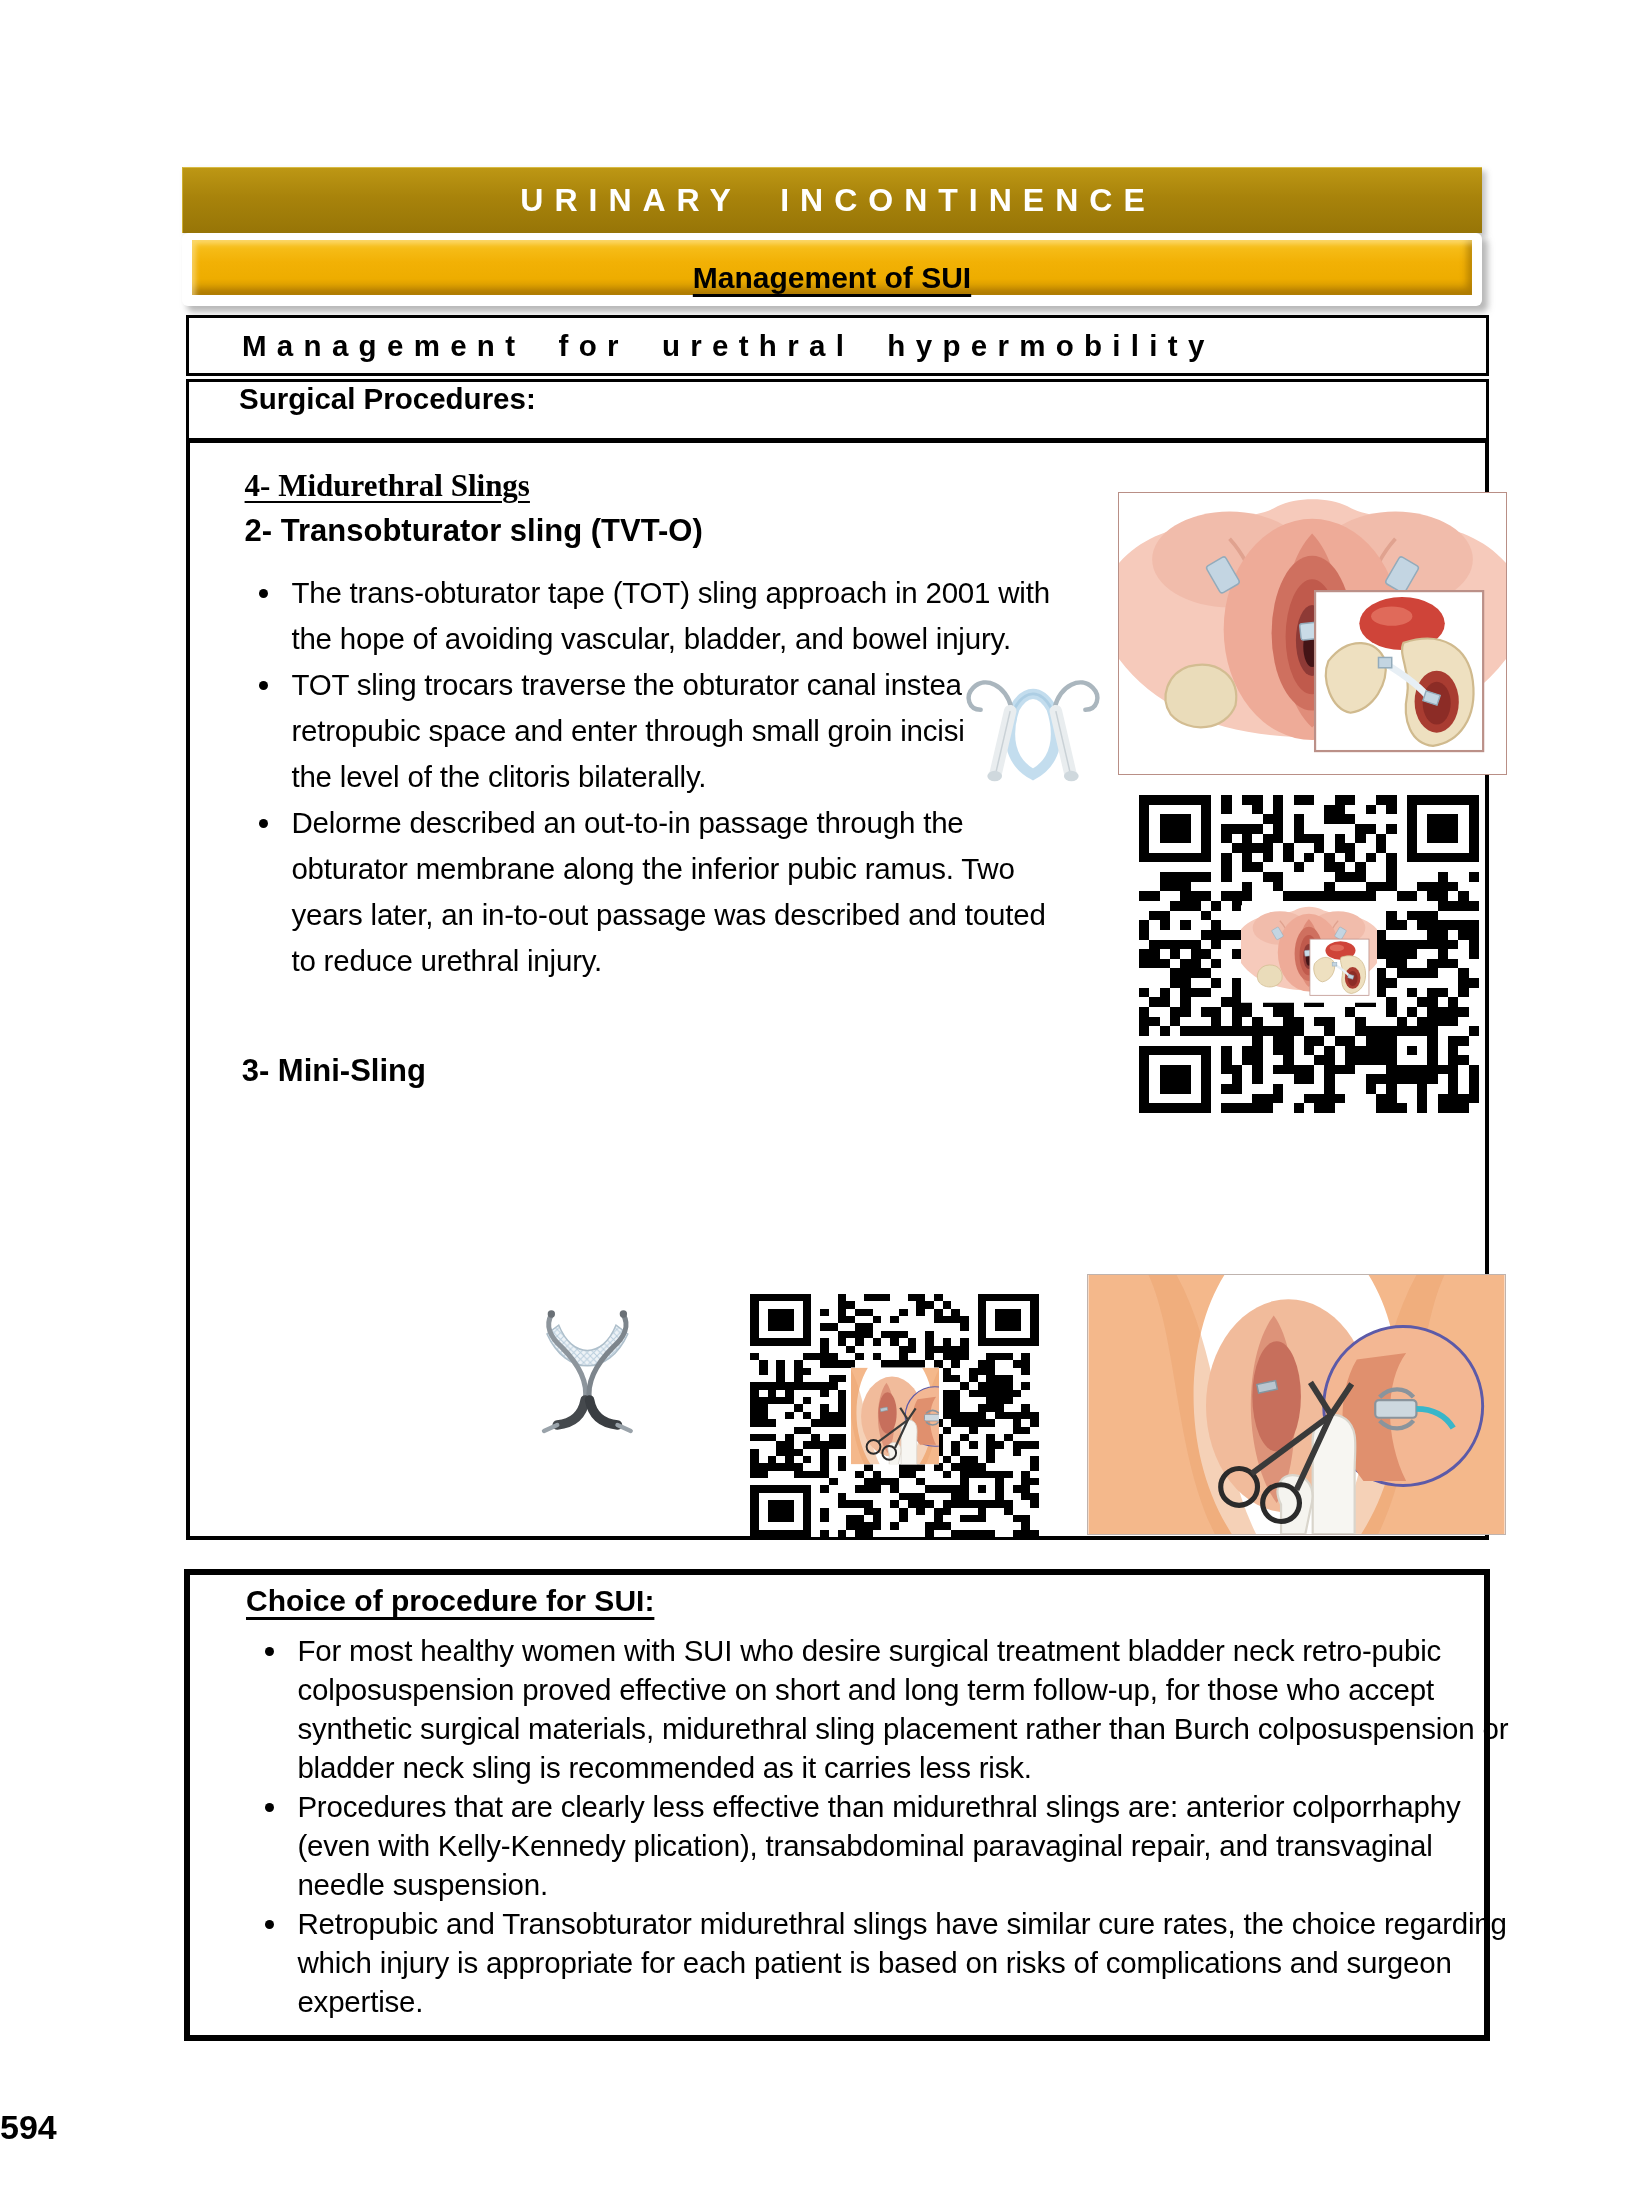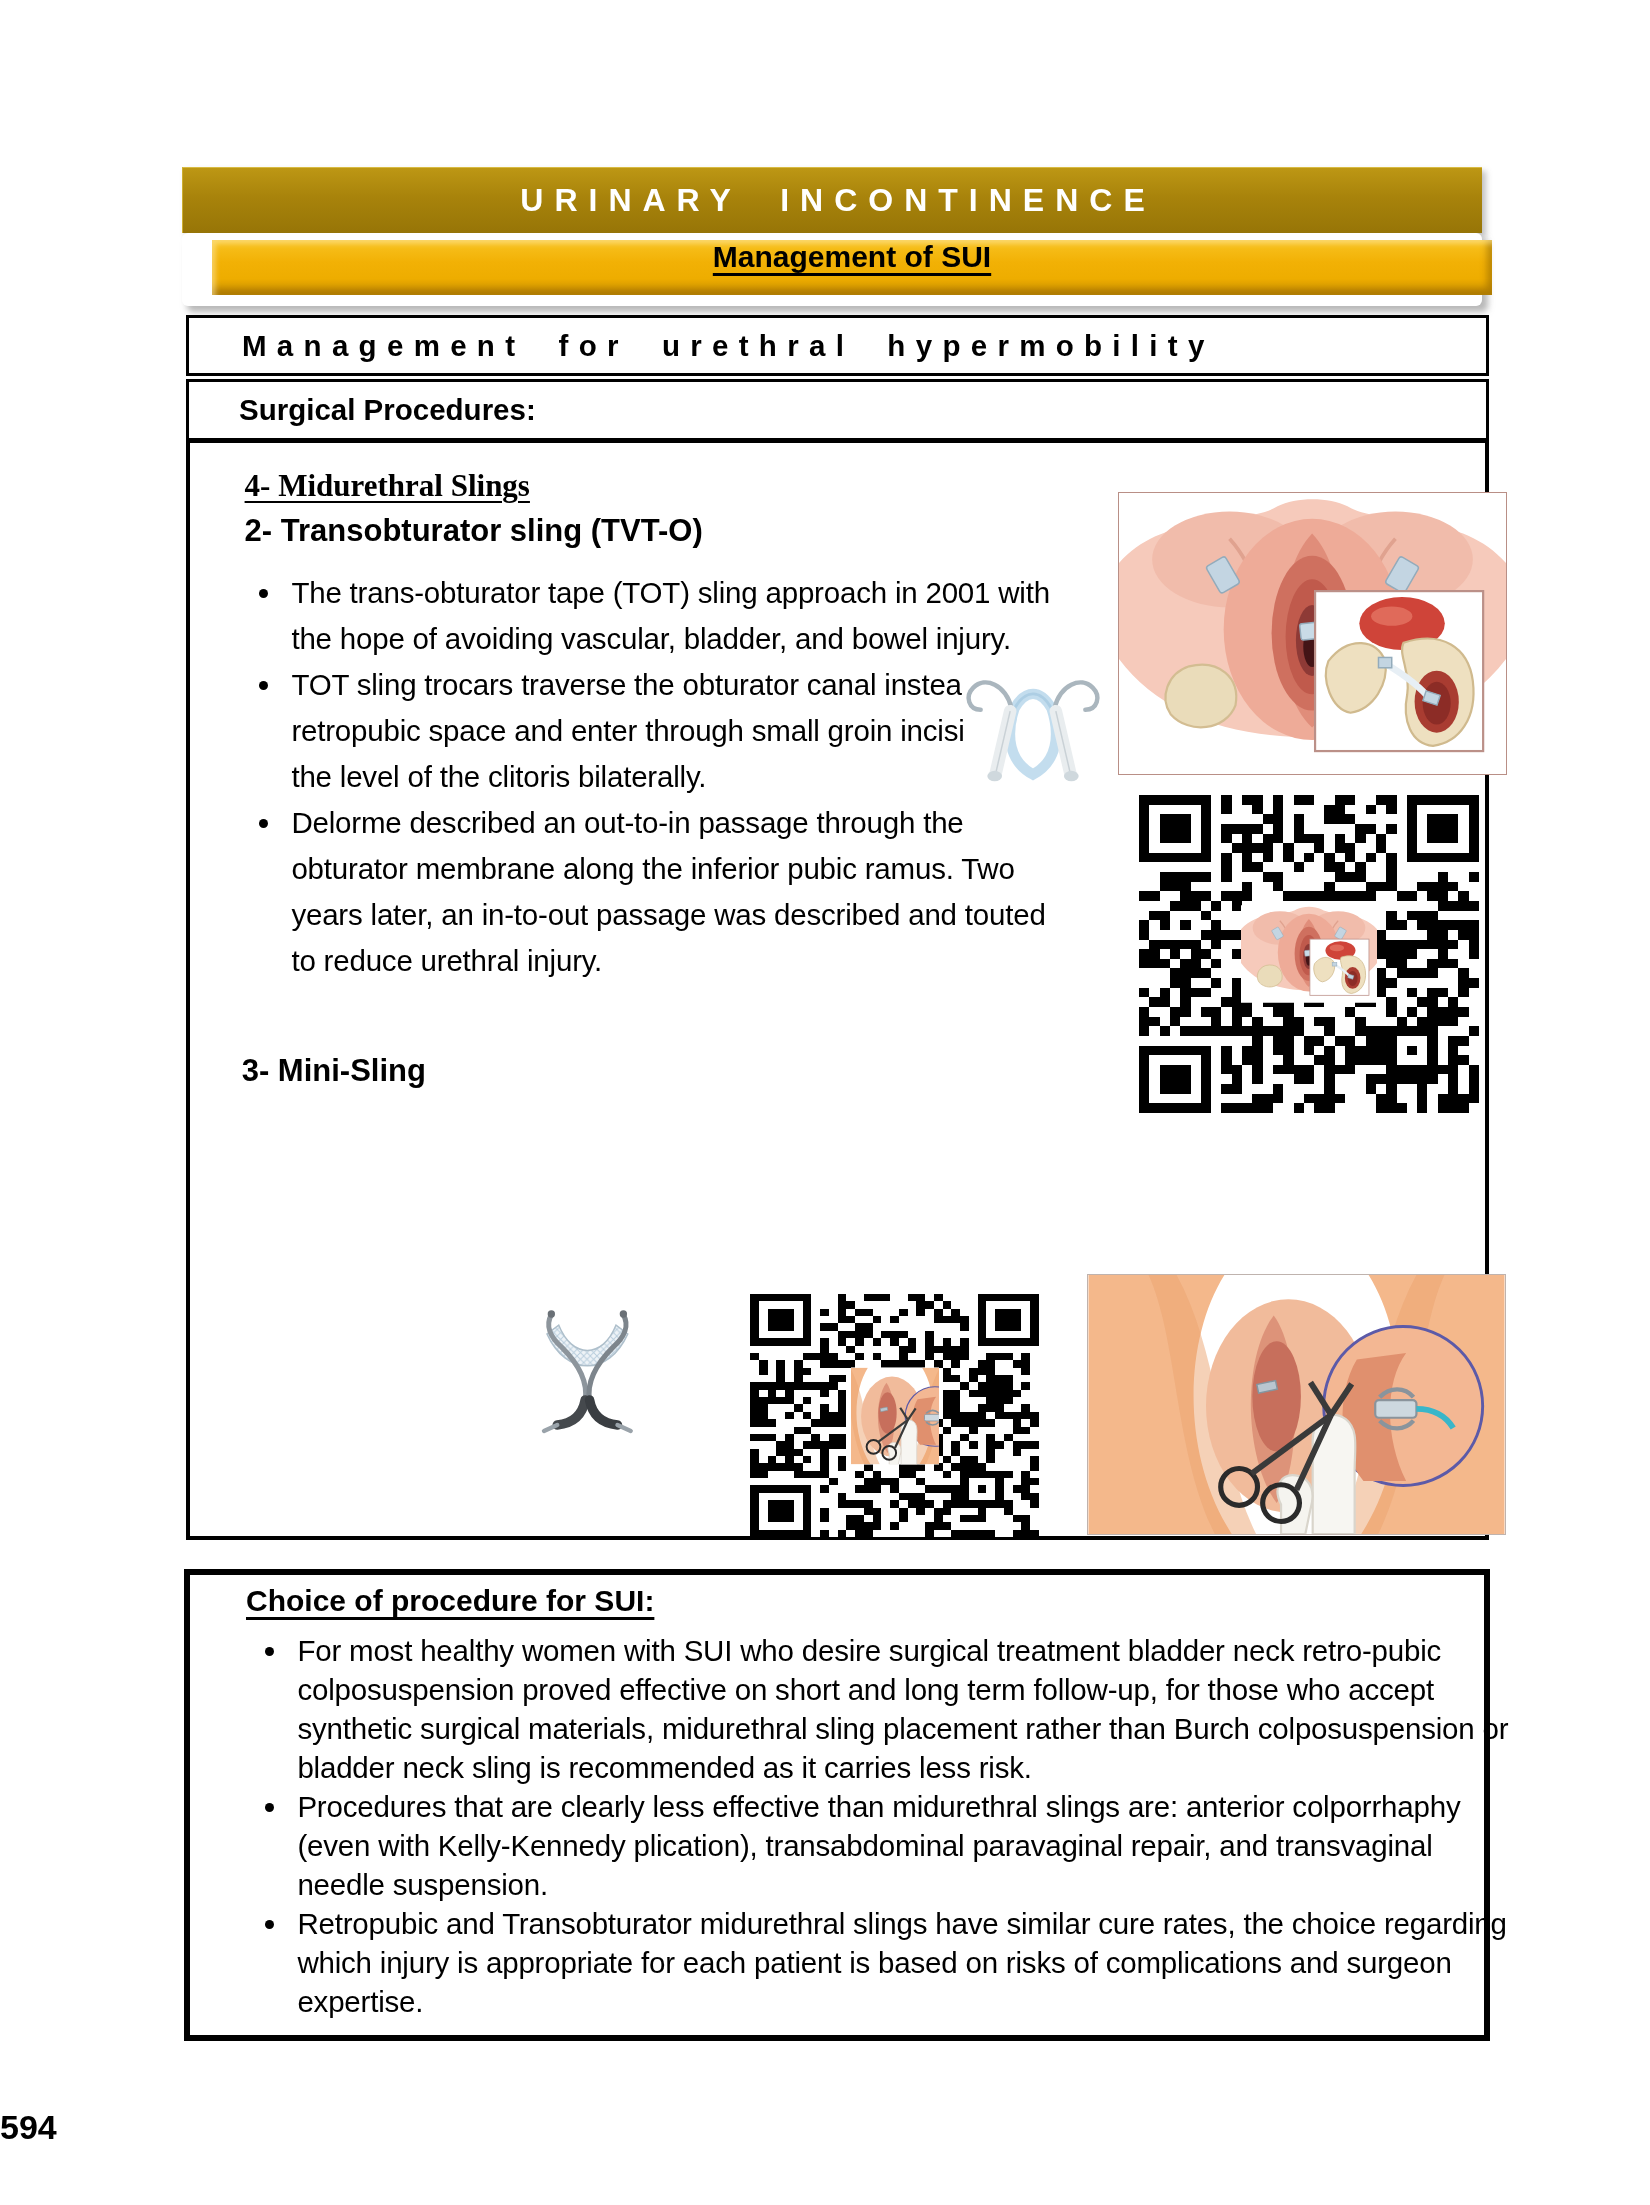--- a/index.html
+++ b/index.html
@@ -22,34 +22,34 @@
   .banner-frame{
     position:absolute;left:182px;top:233px;width:1300px;height:73px;
     background:#ffffff;border-radius:5.9px;box-sizing:border-box;
     padding:7.4px 9.6px 11px 9.6px;
     box-shadow:5.2px 5.9px 6.6px rgba(125,125,125,.55);
   }
   .banner-sub{
     width:100%;height:100%;box-sizing:border-box;
     background:linear-gradient(180deg,#f8c322 0%,#f2b105 40%,#eead00 70%,#cf9403 100%);
     box-shadow:inset 3.7px 3.7px 5.2px rgba(255,235,170,.55), inset -5.2px -6.6px 6.6px rgba(140,95,0,.5);
-    display:flex;align-items:flex-start;justify-content:center;margin-left:20px;
+    display:flex;align-items:flex-end;justify-content:center;
   }
   .banner-sub span{
     color:#000;font-size:30px;font-weight:700;
     text-decoration:underline;text-decoration-thickness:2.9px;text-underline-offset:5.9px;
   }
   
   .box{position:absolute;left:186px;width:1303px;background:#fff;border:3.7px solid #000;box-sizing:border-box;padding-left:34px;}
   .header-box{top:315px;height:61px;display:flex;align-items:center;}
   .header-box span{
     font-size:29.5px;font-weight:700;letter-spacing:10.3px;word-spacing:14.7px;
     padding-left:19px;white-space:nowrap;
   }
-  .sub-box{top:379px;height:62px;display:flex;align-items:center;}
+  .sub-box{top:379px;height:62px;display:flex;}
   .sub-box span{font-size:29.5px;font-weight:700;padding-left:16px;}
   .main-box{top:439px;height:1101px;border-width:4.4px;}
   .choice-box{left:184px;top:1569px;width:1306px;height:472px;border-width:6.6px;}
   
   .main-inner{position:relative;width:100%;height:100%;}
   .h1{position:absolute;left:20.6px;top:25px;font-size:31px;font-weight:700;
       text-decoration:underline;text-decoration-thickness:2.2px;text-underline-offset:5.2px;font-family:Liberation Serif, serif;}
   .h2{position:absolute;left:20.6px;top:70px;font-size:31px;font-weight:700;}
   .h3{position:absolute;left:17.7px;top:610px;font-size:31px;font-weight:700;}
   ul.blist{margin:9px;padding:0 0 0 35px;list-style:disc outside;}

